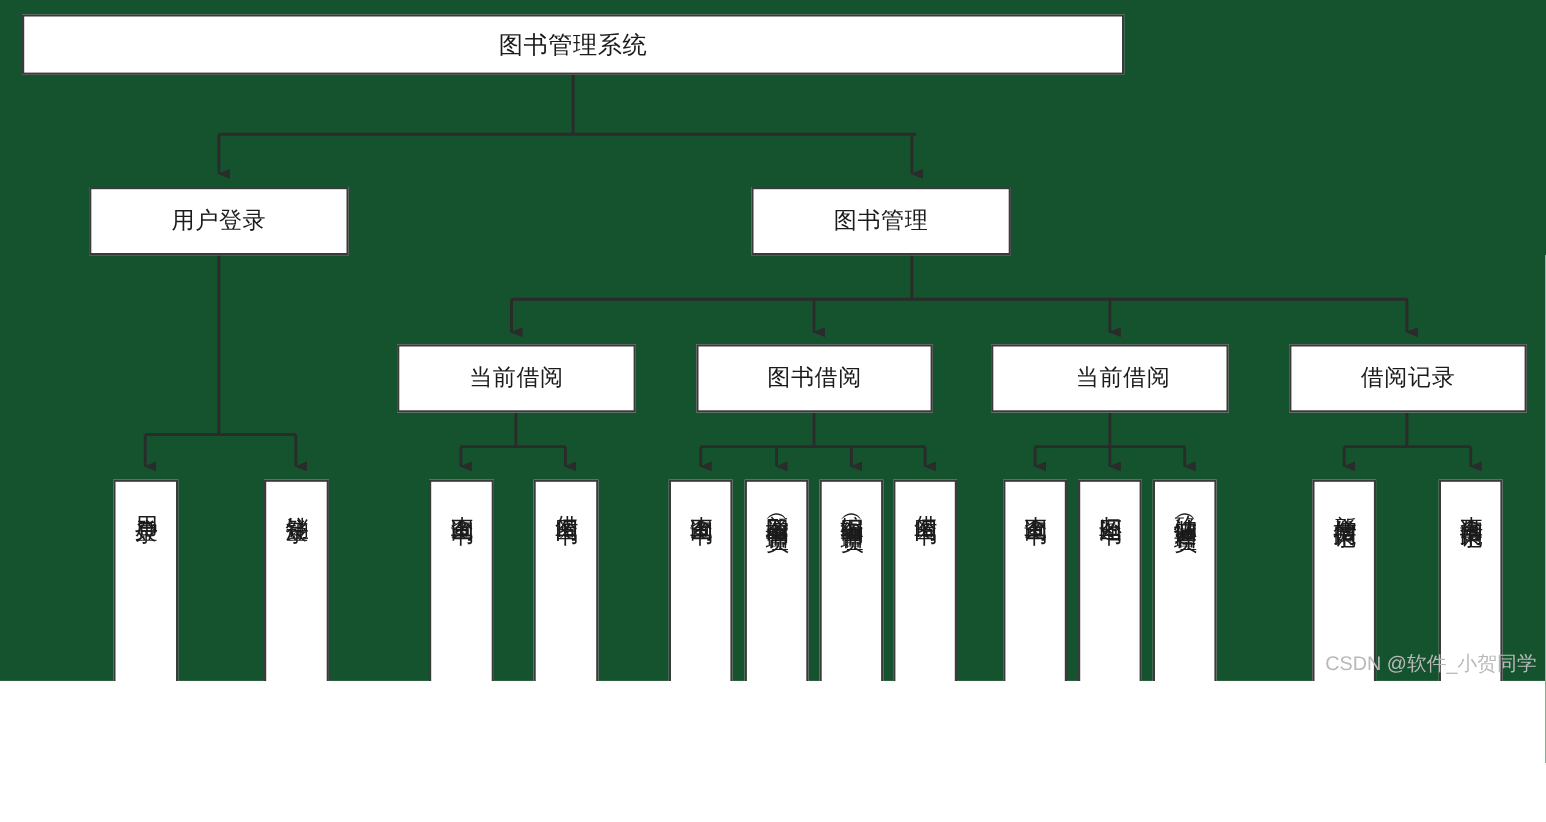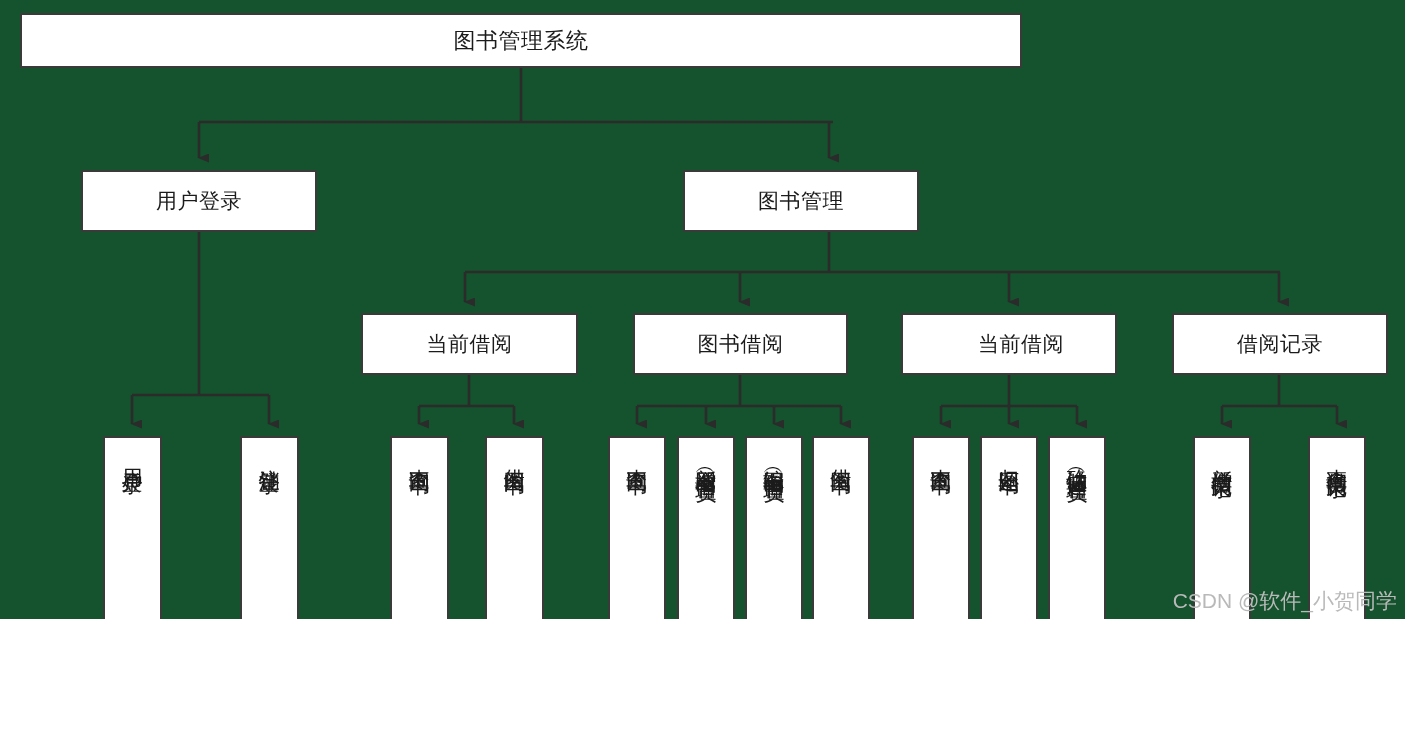--- a/index.html
+++ b/index.html
@@ -56,21 +56,21 @@
     font-size:21px;
     line-height:1.02;
     letter-spacing:2px;
     white-space:nowrap;
   }
   
   #watermark{
     position:absolute;
     right:8px;
     bottom:4px;
-    font-size:21px;
+    font-size:18px;
     color:#b9b9b9;
     white-space:nowrap;
     user-select:none;
   }
 </style>
 </head>
 <body>
 
 <div id="canvas">
 

